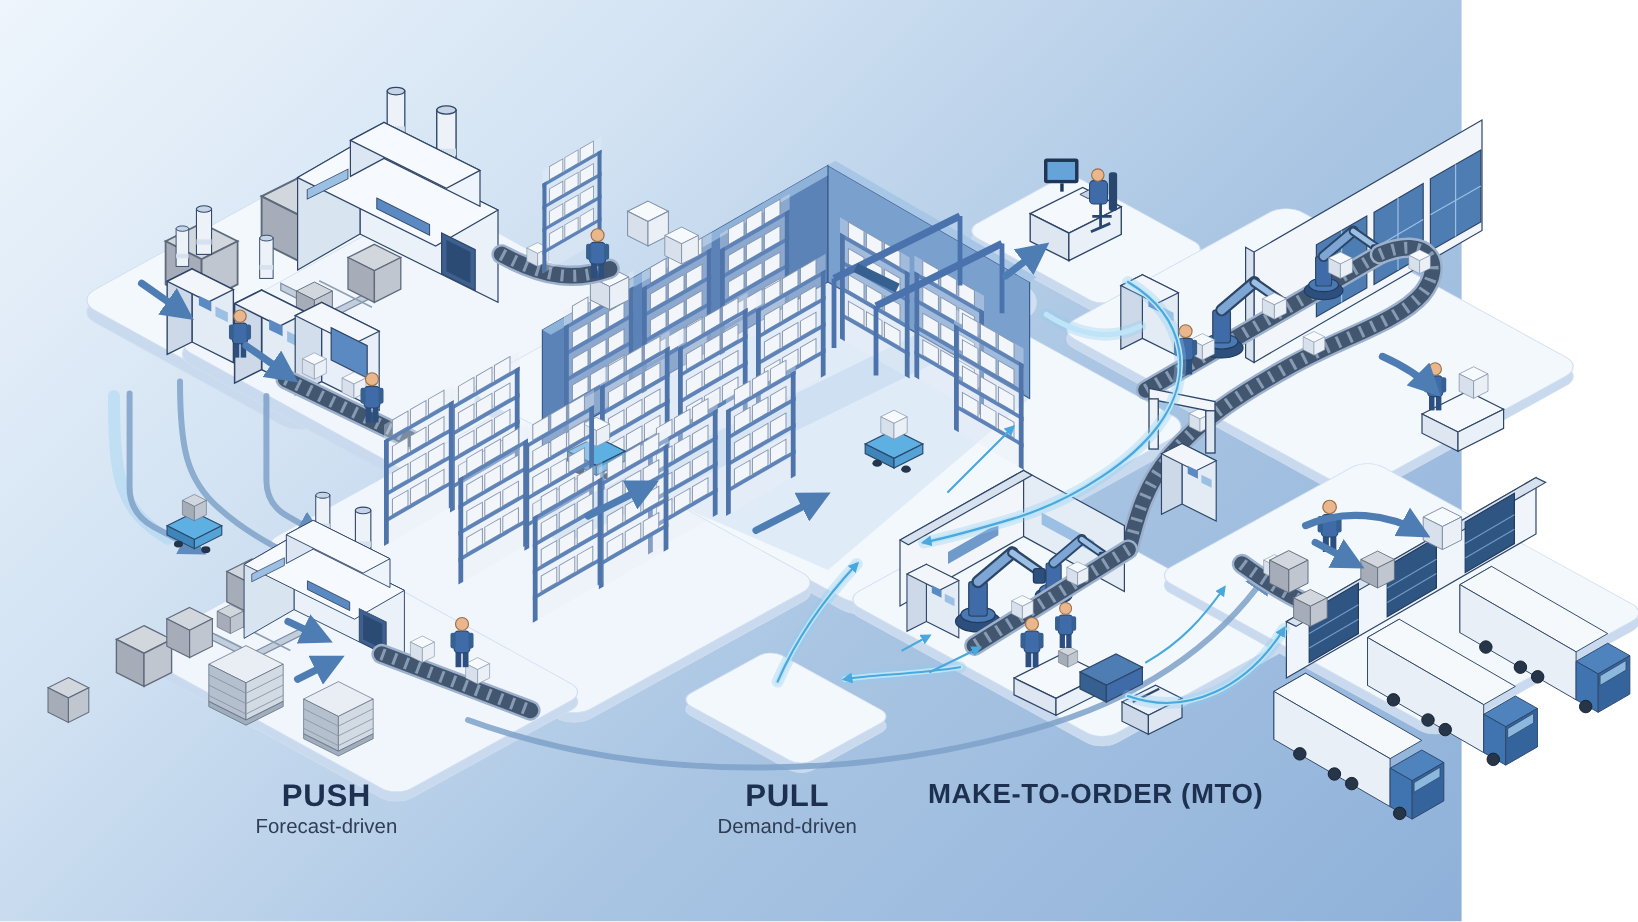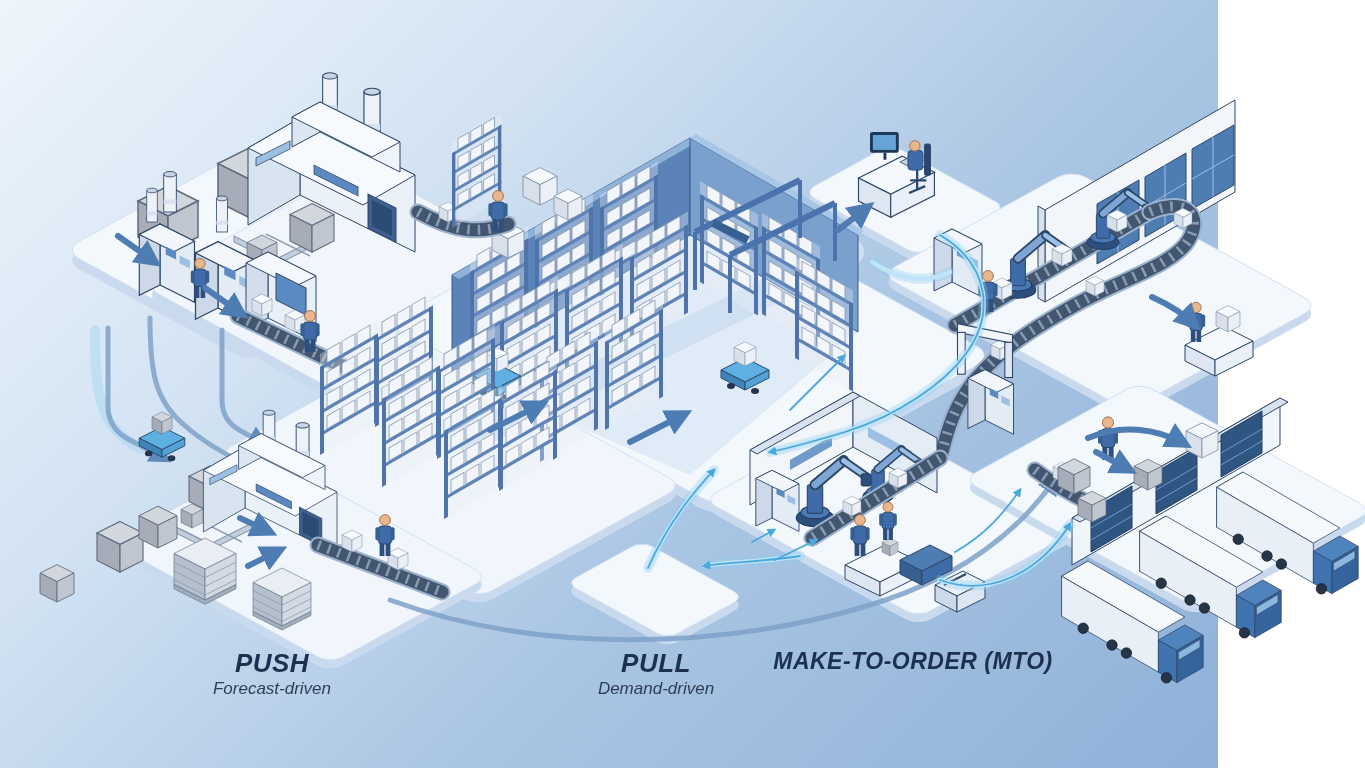--- a/index.html
+++ b/index.html
@@ -1,18 +1,18 @@
 <!DOCTYPE html>
 <html><head>
 <meta charset="utf-8">
 <style>
   html,body{margin:0;padding:0;width:1365px;height:768px;overflow:hidden;
     font-family:"Liberation Sans",sans-serif;}
   .stage{position:relative;width:1218px;height:768px;
-    background:linear-gradient(135deg,#eef5fc 0%,#d3e3f3 30%,#a9c5e3 62%,#8fb1d9 100%);font-style:italic;}
+    background:linear-gradient(135deg,#eef5fc 0%,#d3e3f3 30%,#a9c5e3 62%,#8fb1d9 100%);}
   svg{position:absolute;left:0;top:0;}
   text{font-family:"Liberation Sans",sans-serif;}
   .lbl{font-weight:bold;fill:#1d3050;letter-spacing:.5px;}
   .sub{fill:#2f3e55;}
   .belt-frame{fill:none;stroke:#9db1cc;stroke-width:17;stroke-linecap:round;}
   .belt{fill:none;stroke:#43566f;stroke-width:13;stroke-linecap:round;}
   .belt-slats{fill:none;stroke:#93a7c0;stroke-width:10;stroke-dasharray:2.5 8;stroke-linecap:butt;opacity:.85;}
   .flow{fill:none;stroke:#4d7db3;stroke-width:6;stroke-linecap:round;}
   .road{fill:none;stroke:#7fa2c9;stroke-width:5;stroke-linecap:round;opacity:.85;}
   .glow-o{fill:none;stroke:rgba(140,205,240,.32);stroke-width:10;stroke-linecap:round;}

